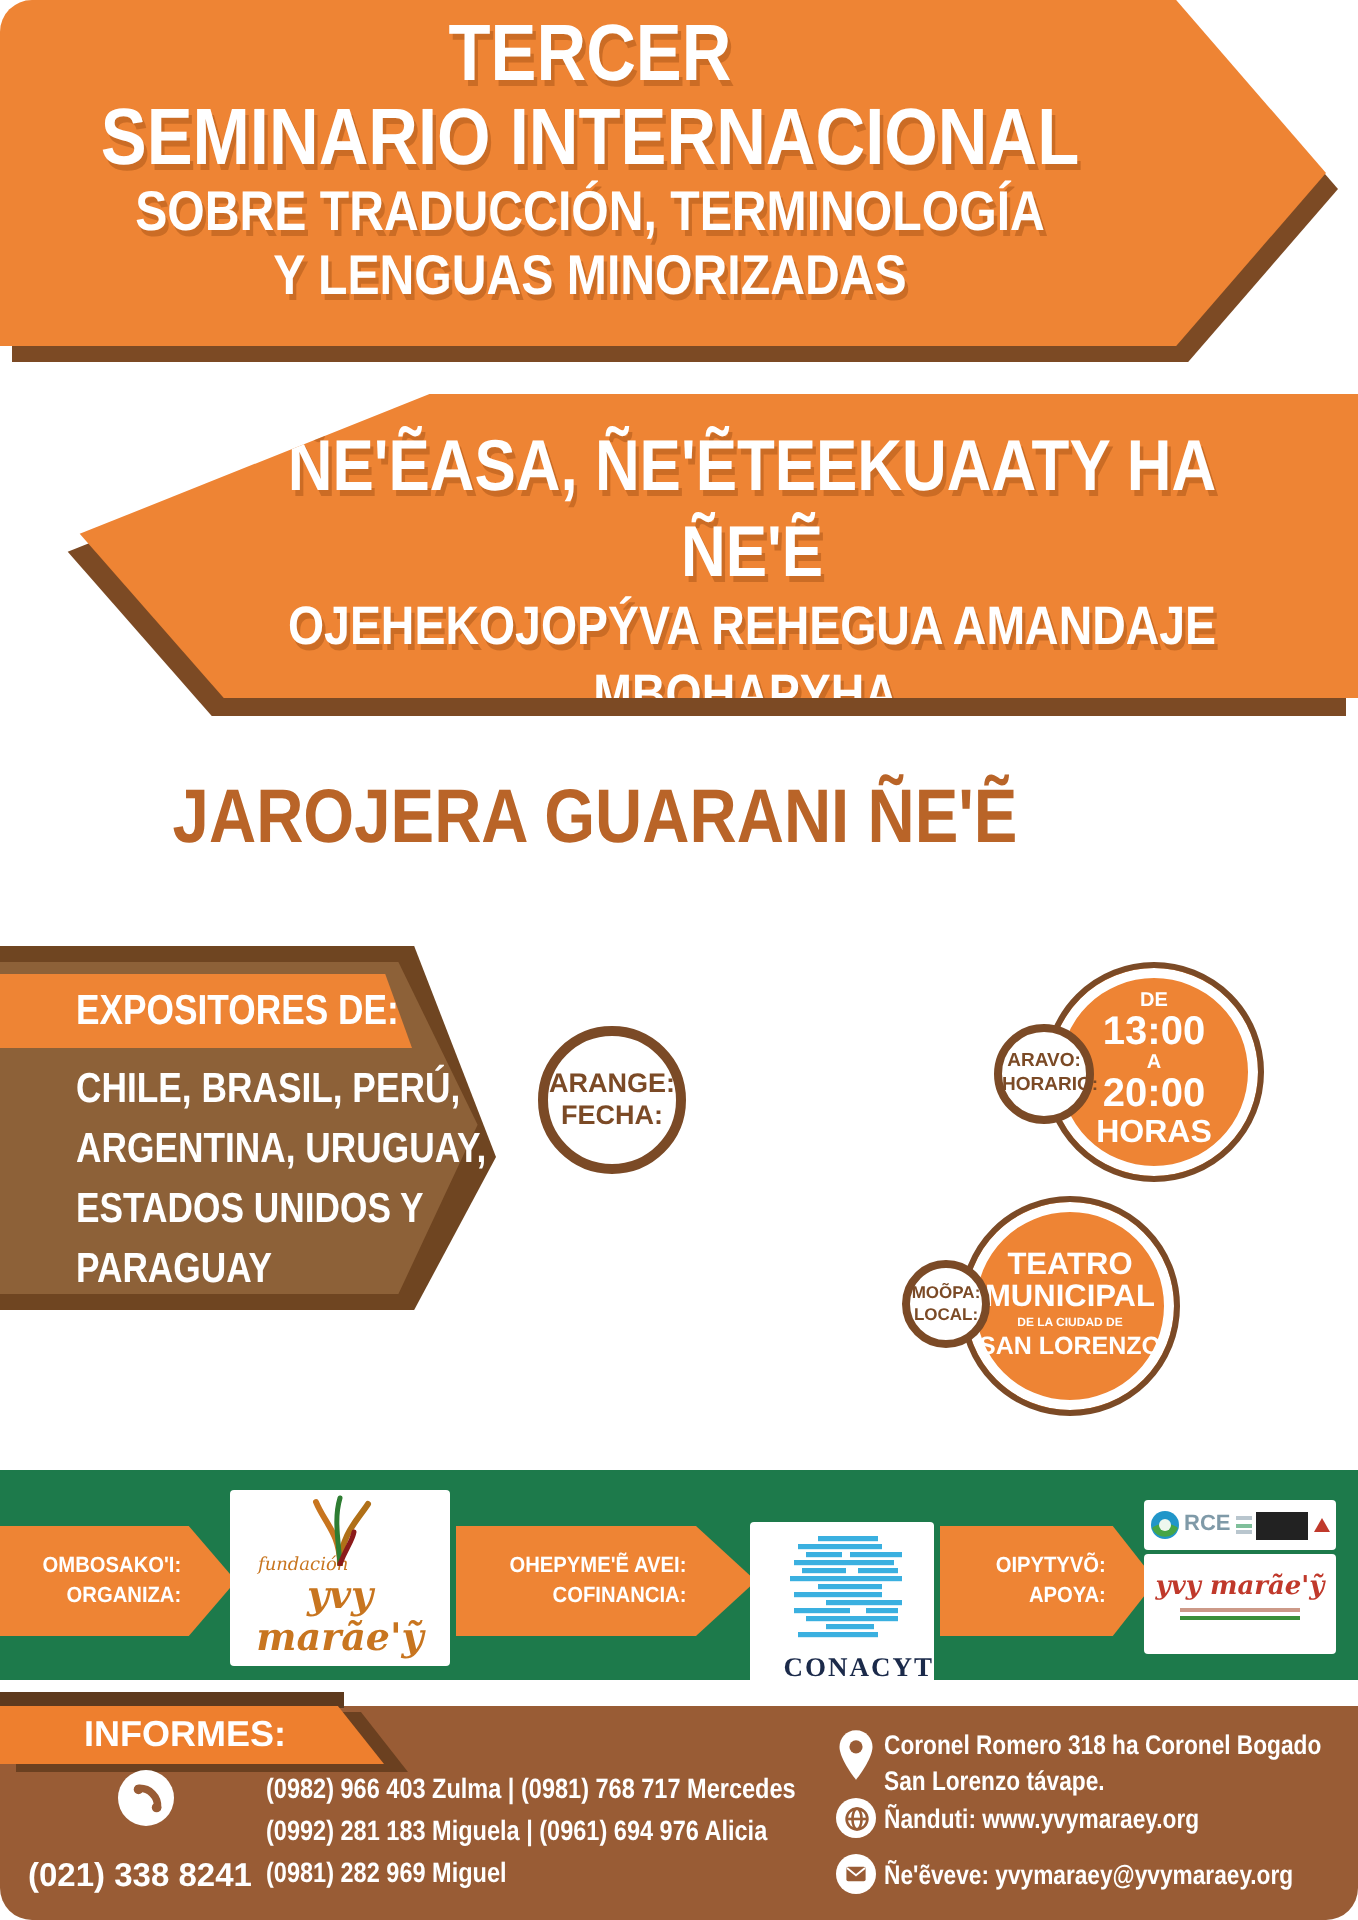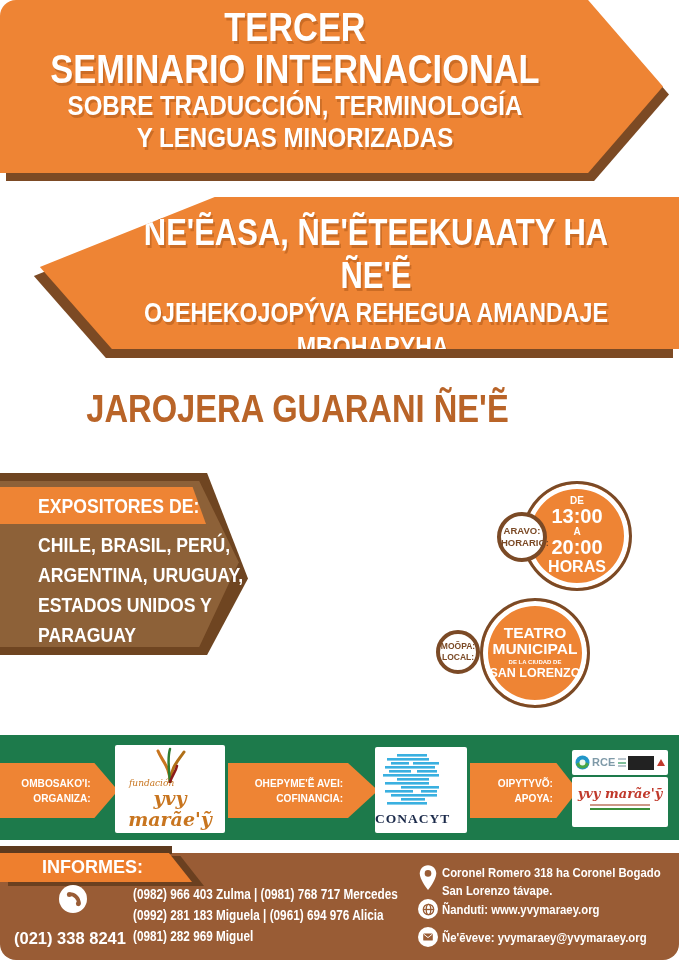--- a/index.html
+++ b/index.html
@@ -66,39 +66,39 @@
   .h-sm{font-size:10px;line-height:1;}
   .h-lg{font-size:20px;line-height:1.05;}
   .h-md{font-size:16px;line-height:1.1;}
   .c-aravo{left:497px;top:512px;width:42px;height:42px;border:4px solid #7b4a26;font-size:9.5px;line-height:1.25;}
   .c-teatro{left:480px;top:598px;width:104px;height:104px;
     display:flex;flex-direction:column;justify-content:center;text-align:center;
     color:#fff;font-weight:bold;}
   .t-lg{font-size:15.5px;line-height:1.08;}
   .t-tiny{font-size:6px;line-height:1.4;}
   .t-md{font-size:12.5px;line-height:1.2;}
-  .c-moopa{left:436px;top:630px;width:36px;height:36px;border:4px solid #7b4a26;font-size:8.5px;line-height:1.3;}
+  .c-moopa{left:451px;top:630px;width:36px;height:36px;border:4px solid #7b4a26;font-size:8.5px;line-height:1.3;}
 
   
   .band-green{left:0;top:735px;width:679px;height:105px;background:#1d7a4b;}
   .g-arrow{position:absolute;background:#ee8434;
     clip-path:polygon(0 0,80% 0,100% 50%,80% 100%,0 100%);
     display:flex;flex-direction:column;justify-content:center;color:#fff;font-weight:bold;
     font-size:11px;line-height:1.3;text-align:right;}
   .g-arrow > div{width:80%;transform:scaleX(0.92);transform-origin:50% 50%;}
   .ga1{left:0;top:28px;width:118px;height:55px;}
   .ga2{left:228px;top:28px;width:150px;height:55px;}
   .ga3{left:470px;top:28px;width:108px;height:55px;}
   .wbox{position:absolute;background:#fff;border-radius:2px;overflow:hidden;}
   .fbox{left:115px;top:10px;width:110px;height:88px;text-align:center;}
   .f-top{margin-top:34px;font-family:"DejaVu Serif",serif;font-style:italic;
     font-size:9px;color:#c8751f;text-align:left;padding-left:14px;line-height:1;}
   .f-name{font-family:"DejaVu Serif",serif;font-style:italic;font-weight:bold;
     font-size:19px;color:#c8751f;line-height:1.1;}
-  .cbox{left:375px;top:12px;width:92px;height:86px;text-align:left;}
+  .cbox{left:375px;top:26px;width:92px;height:86px;text-align:right;}
   .conacyt-label{font-family:"Liberation Serif",serif;font-weight:bold;color:#1b2a4a;
     font-size:13.5px;letter-spacing:1px;line-height:1;}
   .rbox{left:572px;top:15px;width:96px;height:25px;display:flex;align-items:center;padding:0 3px;box-sizing:border-box;}
   .rce-label{font-size:11px;font-weight:bold;color:#7f9aa8;margin-left:2px;line-height:1;}
   .r-lines{flex:1;margin-left:3px;}
   .r-line{height:2px;background:#b9c6ce;margin:1.5px 0;}
   .r-line.green{background:#7fbf9a;}
   .r-dark{width:26px;height:14px;background:#222;margin-left:2px;}
   .r-red{width:0;height:0;border-left:4px solid transparent;border-right:4px solid transparent;
     border-bottom:7px solid #c0392b;margin-left:3px;}
@@ -160,20 +160,24 @@
   <div class="abs exp-inner"></div>
   <div class="abs exp-stripe"></div>
   <div class="abs exp-title cond-l">EXPOSITORES DE:</div>
   <div class="abs exp-list cond-l">
     <div>CHILE, BRASIL, PERÚ,</div>
     <div>ARGENTINA, URUGUAY,</div>
     <div>ESTADOS UNIDOS Y</div>
     <div>PARAGUAY</div>
   </div>
 
+  <div class="abs circle c-white c-arange">
+    <div>ARANGE:</div>
+    <div>FECHA:</div>
+  </div>
 
   <div class="abs circle c-orange c-hours">
     <div class="h-sm">DE</div>
     <div class="h-lg">13:00</div>
     <div class="h-sm">A</div>
     <div class="h-lg">20:00</div>
     <div class="h-md">HORAS</div>
   </div>
   <div class="abs circle c-white c-aravo">
     <div>ARAVO:</div>

